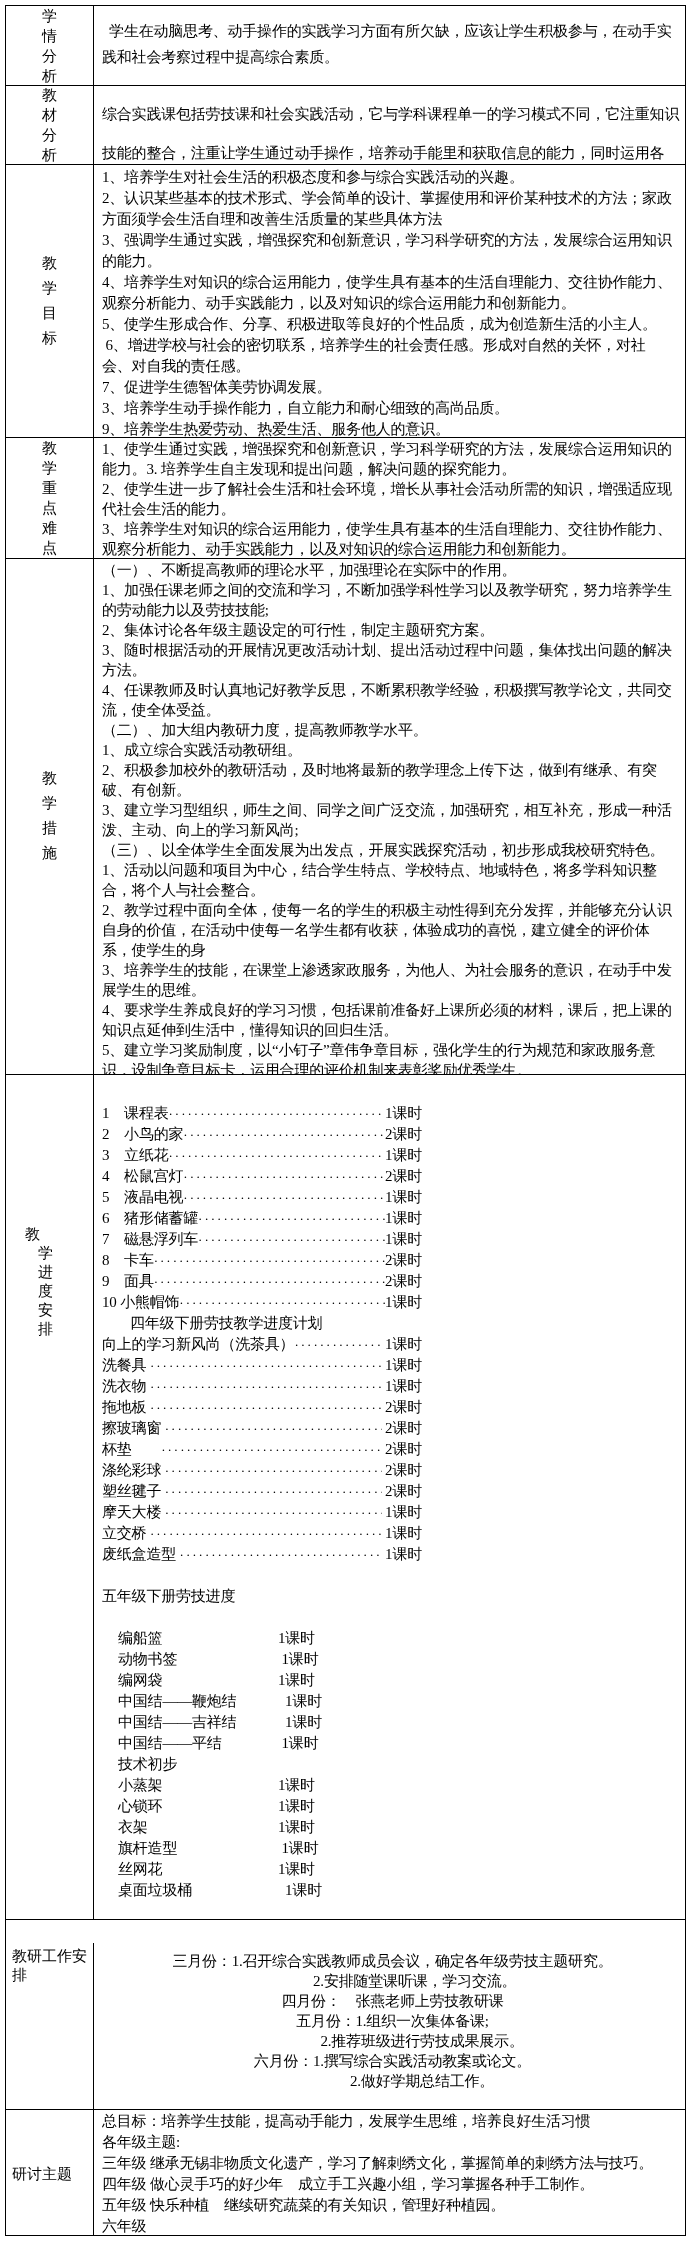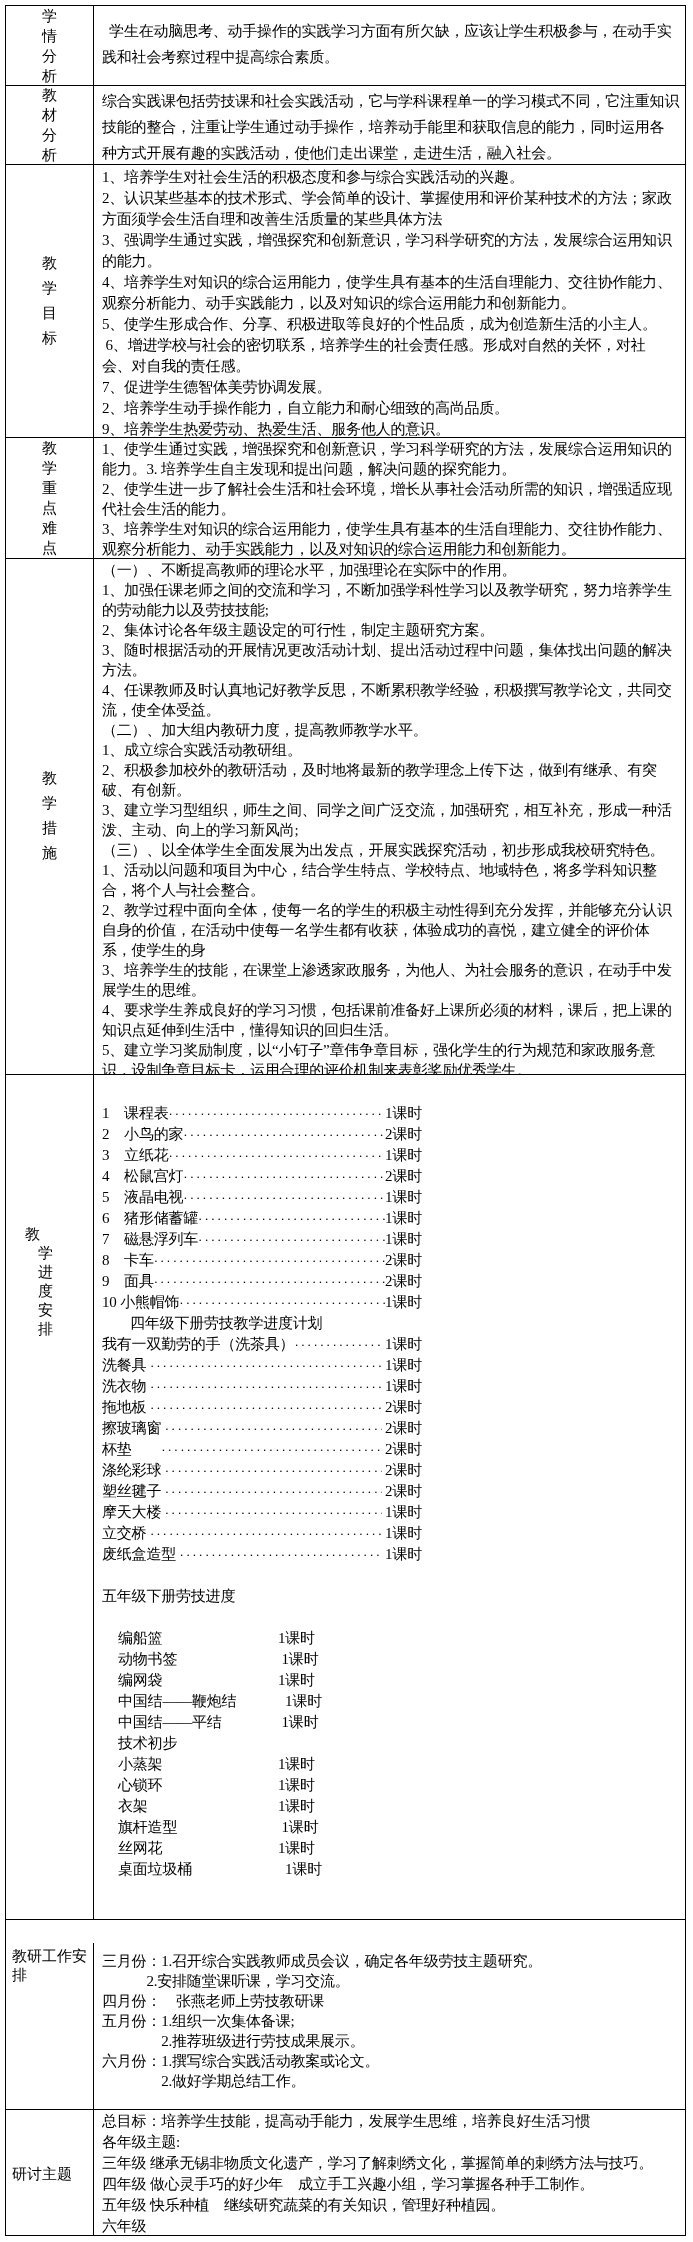--- a/index.html
+++ b/index.html
@@ -37,27 +37,27 @@
     display:block;padding:4px 2px 0 6px;line-height:19px;font-size:15px;
   }
   .r8 .hlabel{display:flex;flex-direction:row;align-items:center;justify-content:flex-start;padding-left:6px;}
   .content{
     flex:1;padding:2px 2px 0 8px;font-size:15px;letter-spacing:-0.2px;
     box-sizing:border-box;overflow:hidden;
   }
   .tline{white-space:pre;line-height:21px;}
   .r1 .tline{line-height:26px;}
   .r1 .content{padding-top:12px;}
-  .r2 .tline{line-height:26px;}
+  .r2 .tline{line-height:26px;margin-top:13px;}
   .r3 .tline{line-height:21px;}
   .r4 .tline,.r5 .tline{line-height:20px;}
   .r4 .content,.r5 .content{padding-top:1px;}
   .r6 .content{padding-top:28px;}
   .r6 .tline{line-height:21px;}
-  .r7 .content{padding-top:8px;}
+  .r7 .content{padding-top:8px;text-align:center;}
   .r7 .tline{line-height:20px;}
   .r8 .content{padding-top:1px;}
   .r8 .tline{line-height:21px;}
   .indent{padding-left:28px;}
   .dotline{display:flex;width:320px;align-items:flex-end;line-height:21px;}
   .dl-name{white-space:pre;flex:0 0 auto;}
   .dl-dots{flex:1 1 auto;overflow:hidden;white-space:nowrap;height:21px;}
   .dl-dots::after{
     content:"·····································································";
     letter-spacing:2px;font-size:13px;
@@ -109,21 +109,21 @@
         <div class="tline">2、认识某些基本的技术形式、学会简单的设计、掌握使用和评价某种技术的方法；家政</div>
         <div class="tline">方面须学会生活自理和改善生活质量的某些具体方法</div>
         <div class="tline">3、强调学生通过实践，增强探究和创新意识，学习科学研究的方法，发展综合运用知识</div>
         <div class="tline">的能力。</div>
         <div class="tline">4、培养学生对知识的综合运用能力，使学生具有基本的生活自理能力、交往协作能力、</div>
         <div class="tline">观察分析能力、动手实践能力，以及对知识的综合运用能力和创新能力。</div>
         <div class="tline">5、使学生形成合作、分享、积极进取等良好的个性品质，成为创造新生活的小主人。</div>
         <div class="tline"> 6、增进学校与社会的密切联系，培养学生的社会责任感。形成对自然的关怀，对社</div>
         <div class="tline">会、对自我的责任感。</div>
         <div class="tline">7、促进学生德智体美劳协调发展。</div>
-        <div class="tline">2、培养学生动手操作能力，自立能力和耐心细致的高尚品质。</div>
+        <div class="tline">3、培养学生动手操作能力，自立能力和耐心细致的高尚品质。</div>
         <div class="tline">9、培养学生热爱劳动、热爱生活、服务他人的意识。</div>
       </div>
   </div>
 
   <div class="row r4">
     <div class="label">
         <div class="vchar">教</div>
         <div class="vchar">学</div>
         <div class="vchar">重</div>
         <div class="vchar">点</div>
@@ -232,21 +232,21 @@
           <span class="dl-dots"></span>
           <span class="dl-hours">2课时</span>
         </div>
         <div class="dotline">
           <span class="dl-name">10 小熊帽饰</span>
           <span class="dl-dots"></span>
           <span class="dl-hours">1课时</span>
         </div>
         <div class="tline indent">四年级下册劳技教学进度计划</div>
         <div class="dotline">
-          <span class="dl-name">我有一双勤劳的手（洗茶具）</span>
+          <span class="dl-name">向上的学习新风尚（洗茶具）</span>
           <span class="dl-dots"></span>
           <span class="dl-hours"> 1课时</span>
         </div>
         <div class="dotline">
           <span class="dl-name">洗餐具 </span>
           <span class="dl-dots"></span>
           <span class="dl-hours"> 1课时</span>
         </div>
         <div class="dotline">
           <span class="dl-name">洗衣物 </span>
@@ -293,20 +293,21 @@
           <span class="dl-dots"></span>
           <span class="dl-hours"> 1课时</span>
         </div>
         <div class="tline">&nbsp;</div>
         <div class="tline">五年级下册劳技进度</div>
         <div class="tline">&nbsp;</div>
         <div class="tline"><span class="pl-name">编船篮</span><span>1课时</span></div>
         <div class="tline"><span class="pl-name">动物书签</span><span> 1课时</span></div>
         <div class="tline"><span class="pl-name">编网袋</span><span>1课时</span></div>
         <div class="tline"><span class="pl-name">中国结——鞭炮结</span><span>  1课时</span></div>
+        <div class="tline"><span class="pl-name">中国结——吉祥结</span><span>  1课时</span></div>
         <div class="tline"><span class="pl-name">中国结——平结</span><span> 1课时</span></div>
         <div class="tline"><span class="pl-name">技术初步</span><span></span></div>
         <div class="tline"><span class="pl-name">小蒸架</span><span>1课时</span></div>
         <div class="tline"><span class="pl-name">心锁环</span><span>1课时</span></div>
         <div class="tline"><span class="pl-name">衣架</span><span>1课时</span></div>
         <div class="tline"><span class="pl-name">旗杆造型</span><span> 1课时</span></div>
         <div class="tline"><span class="pl-name">丝网花</span><span>1课时</span></div>
         <div class="tline"><span class="pl-name">桌面垃圾桶</span><span>  1课时</span></div>
       </div>
   </div>

